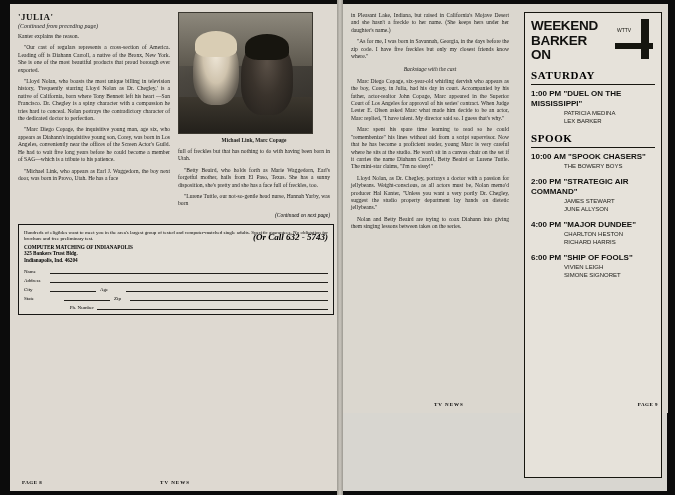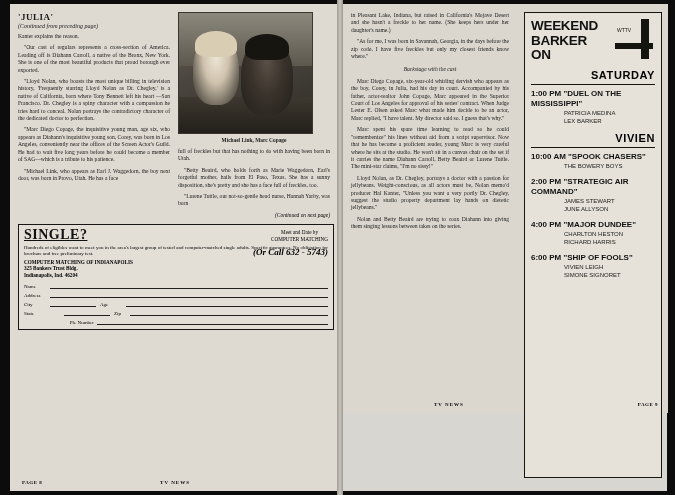--- a/index.html
+++ b/index.html
@@ -207,22 +207,22 @@
     color: #121210;
   }
   .logo4 {
     position: relative;
     width: 44px;
     height: 44px;
     margin-top: -2px;
   }
   .logo4 svg { display:block; }
   .tv-day {
-    text-align: right;
-    font-family: Liberation Sans, sans-serif;
+    text-align: left;
+    font-family: Liberation Serif, serif;
     font-weight: bold;
     font-size: 11px;
     letter-spacing: .6px;
     margin: 6px 0 2px 0;
   }
   .rule {
     border: 0;
     border-top: 1px solid #17160f;
     margin: 3px 0 4px 0;
   }
@@ -325,27 +325,20 @@
         <div class="caption">Michael Link, Marc Copage</div>
         <p class="body noind">full of freckles but that has nothing to do with having been born in Utah.</p>
         <p class="body">"Betty Beaird, who holds forth as Marie Waggedorn, Earl's forgetful mother, hails from El Paso, Texas. She has a sunny disposition, she's pretty and she has a face full of freckles, too.</p>
         <p class="body">"Lurene Tuttle, our not-so-gentle head nurse, Hannah Yarby, was born</p>
         <div class="cont">(Continued on next page)</div>
       </div>
 
     </div>
 
     <div class="ad">
-      <div class="ad-top">
-        <div class="ad-single">SINGLE?</div>
-        <div class="ad-meet">
-          <div>Meet and Date by</div>
-          <div>COMPUTER MATCHING</div>
-        </div>
-      </div>
       <div class="ad-desc">Hundreds of eligibles want to meet you in the area's largest group of tested and computer-matched single adults. Specific guarantees. No obligation for brochure and free preliminary test.</div>
       <div class="ad-phone">(Or Call 632 - 5743)</div>
       <div class="ad-addr">
         <div>COMPUTER MATCHING OF INDIANAPOLIS</div>
         <div>325 Bankers Trust Bldg.</div>
         <div>Indianapolis, Ind. 46204</div>
       </div>
       <div class="ad-form">
         <div class="frow">
           <span class="flabel">Name</span>
@@ -411,21 +404,21 @@
         <div class="tv-day">SATURDAY</div>
         <hr class="rule">
         <div class="listing">
           <div class="time-title">1:00 PM  "DUEL ON THE MISSISSIPPI"</div>
           <div class="stars">PATRICIA MEDINA</div>
           <div class="stars">LEX BARKER</div>
         </div>
       </div>
 
       <div>
-        <div class="tv-day">VIVIEN</div>
+        <div class="tv-day">SPOOK</div>
         <hr class="rule">
 
         <div class="listing">
           <div class="time-title">10:00 AM  "SPOOK CHASERS"</div>
           <div class="stars">THE BOWERY BOYS</div>
         </div>
 
         <div class="listing">
           <div class="time-title">2:00 PM  "STRATEGIC AIR COMMAND"</div>
           <div class="stars">JAMES STEWART</div>

